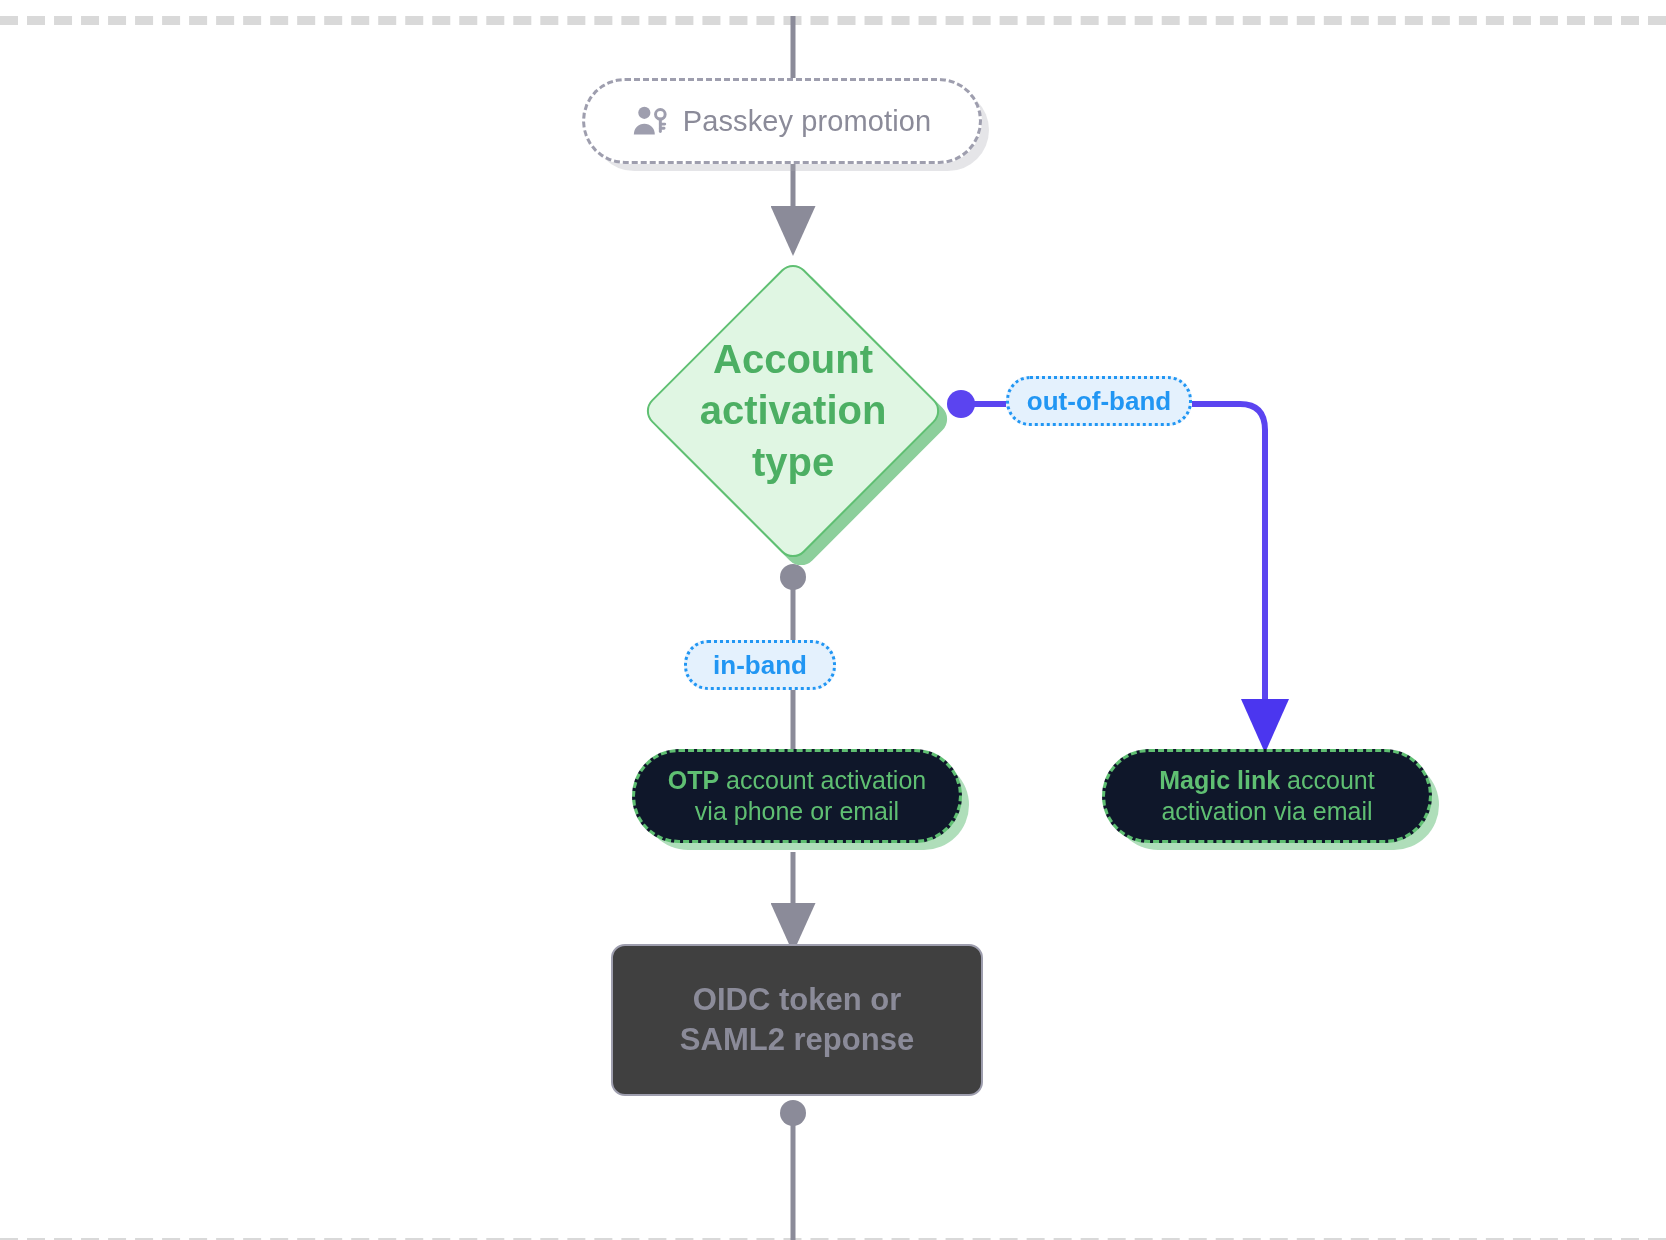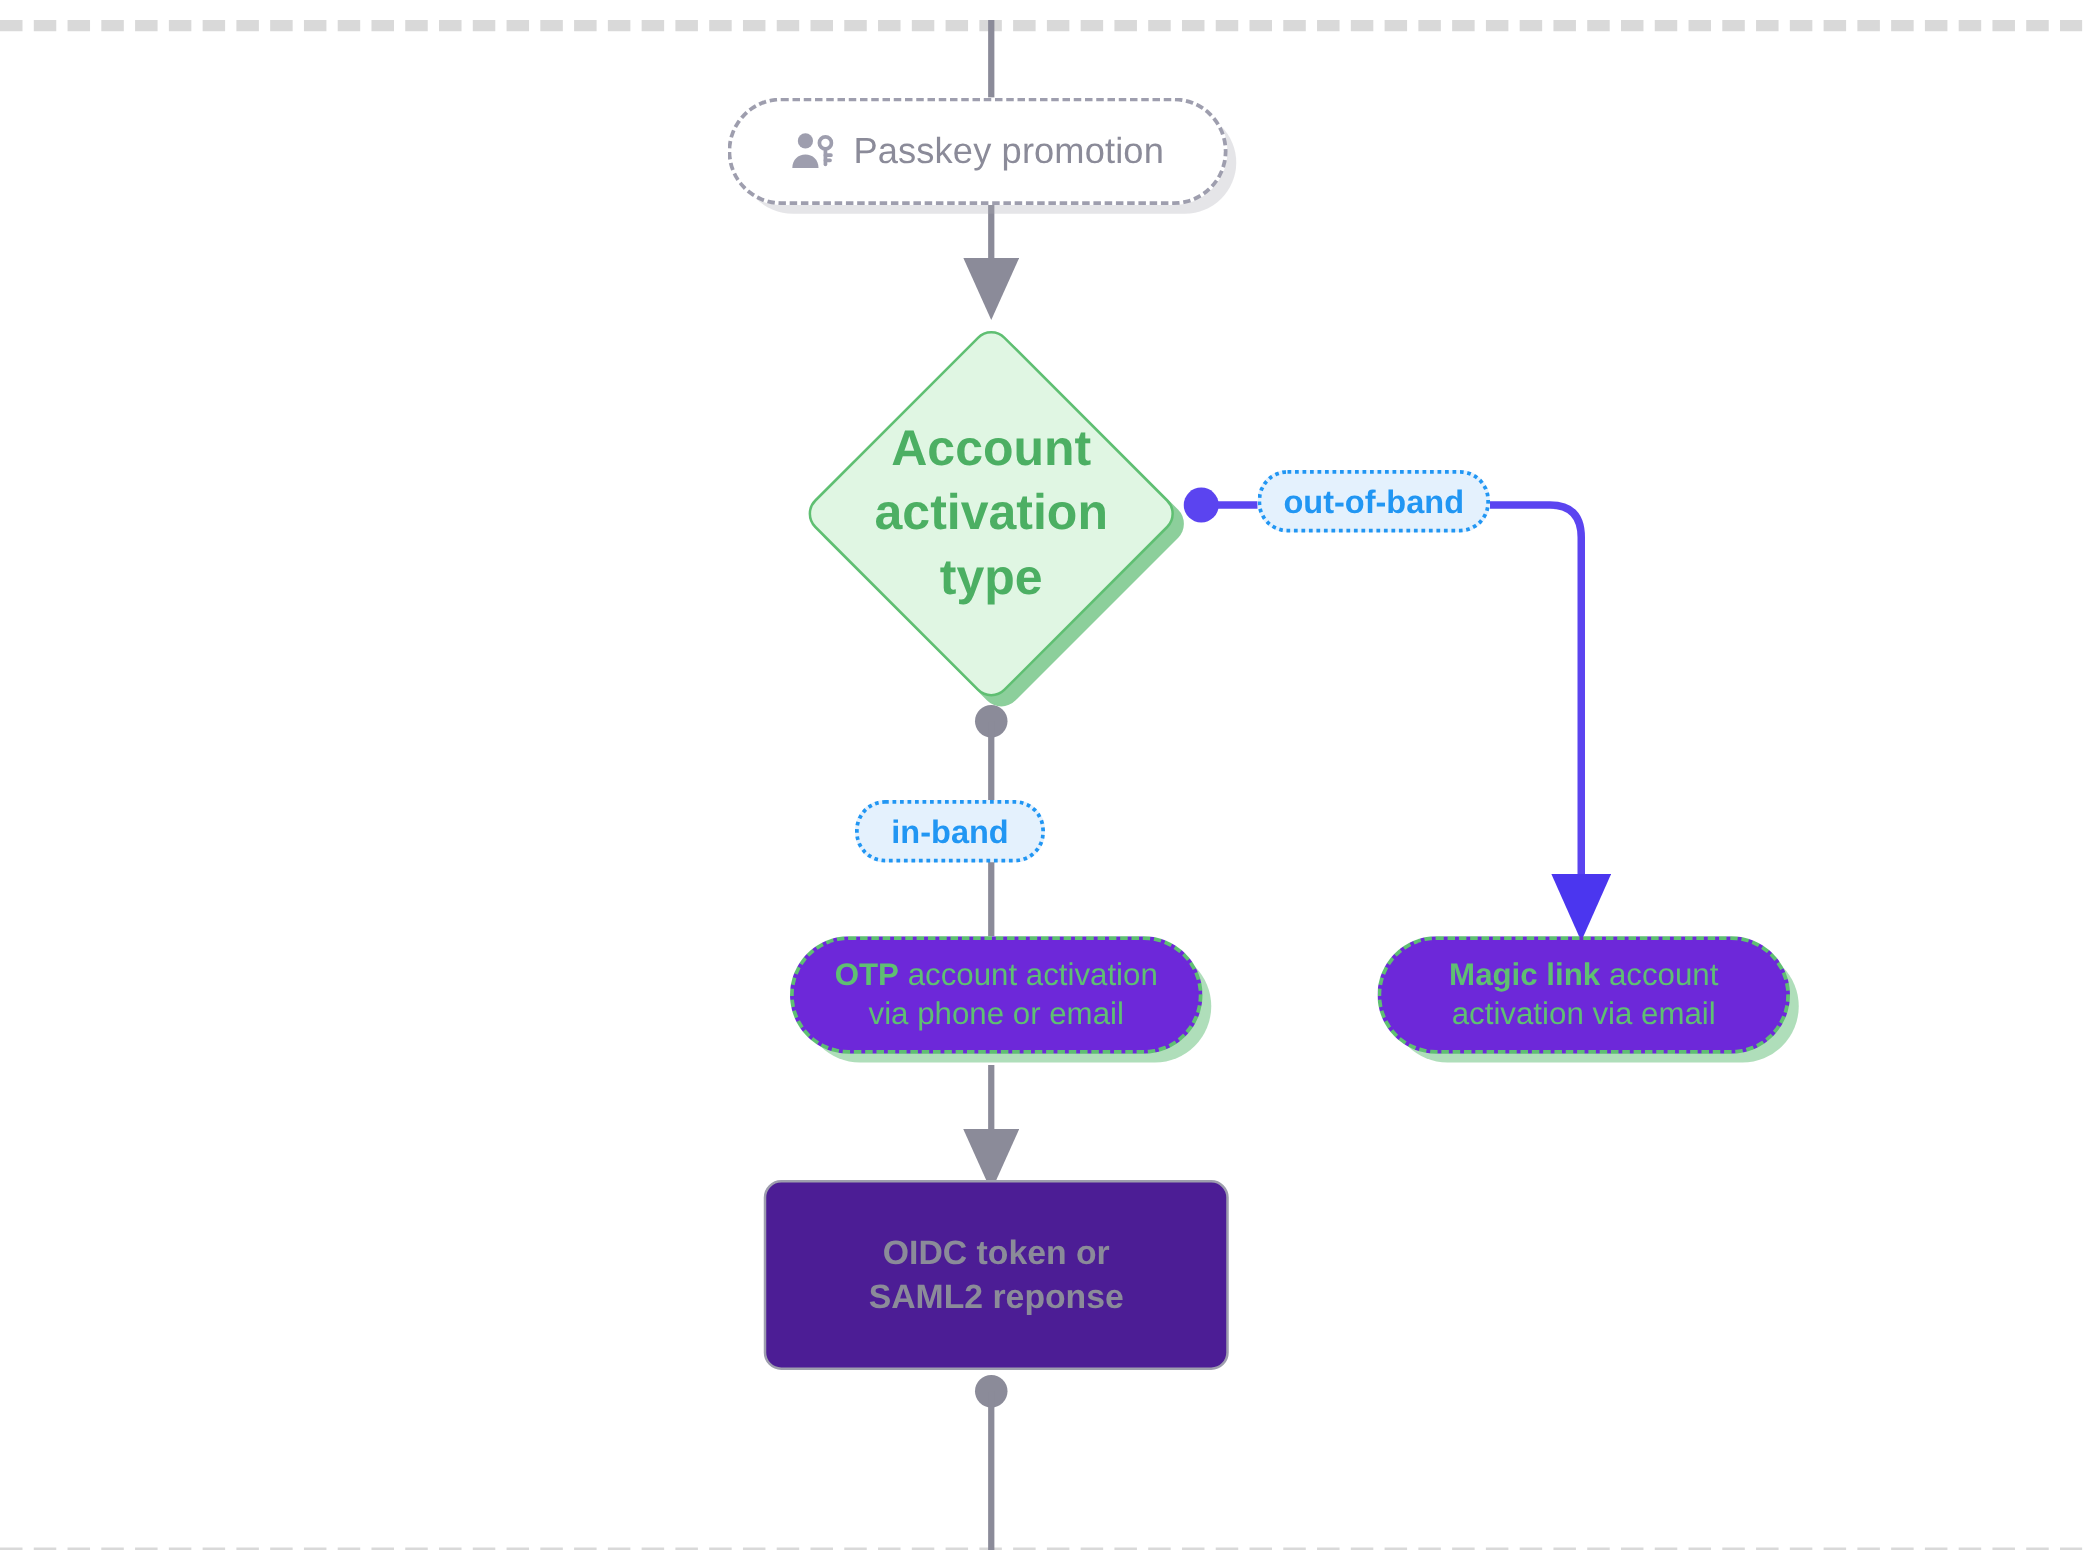--- a/index.html
+++ b/index.html
@@ -139,21 +139,21 @@
     left: 1006px;
     top: 360px;
     width: 186px;
     height: 50px;
   }
 
   
   .node-green {
     border: 3px dashed #5fbf72;
     border-radius: 48px;
-    background: #6d28d9;
+    background: #0f172a;
     box-shadow: 9px 9px 0 -2px rgba(110,195,130,0.55);
     color: #5fbf72;
     font-size: 25px;
     line-height: 1.25;
     padding: 0 22px;
   }
   .node-otp {
     left: 632px;
     top: 733px;
     width: 330px;
@@ -166,25 +166,25 @@
     height: 94px;
   }
   .node-green b { font-weight: bold; }
 
   
   .node-oidc {
     left: 611px;
     top: 928px;
     width: 372px;
     height: 152px;
-    background: #4c1d95;
+    background: #404040;
     border: 2px solid #9e9eae;
     border-radius: 14px;
     color: #8b8b99;
-    font-size: 27px;
+    font-size: 31px;
     font-weight: bold;
     line-height: 1.3;
   }
 </style>
 </head>
 <body>
 
 <div id="canvas">
 
   <div class="frame-edge top"></div>

